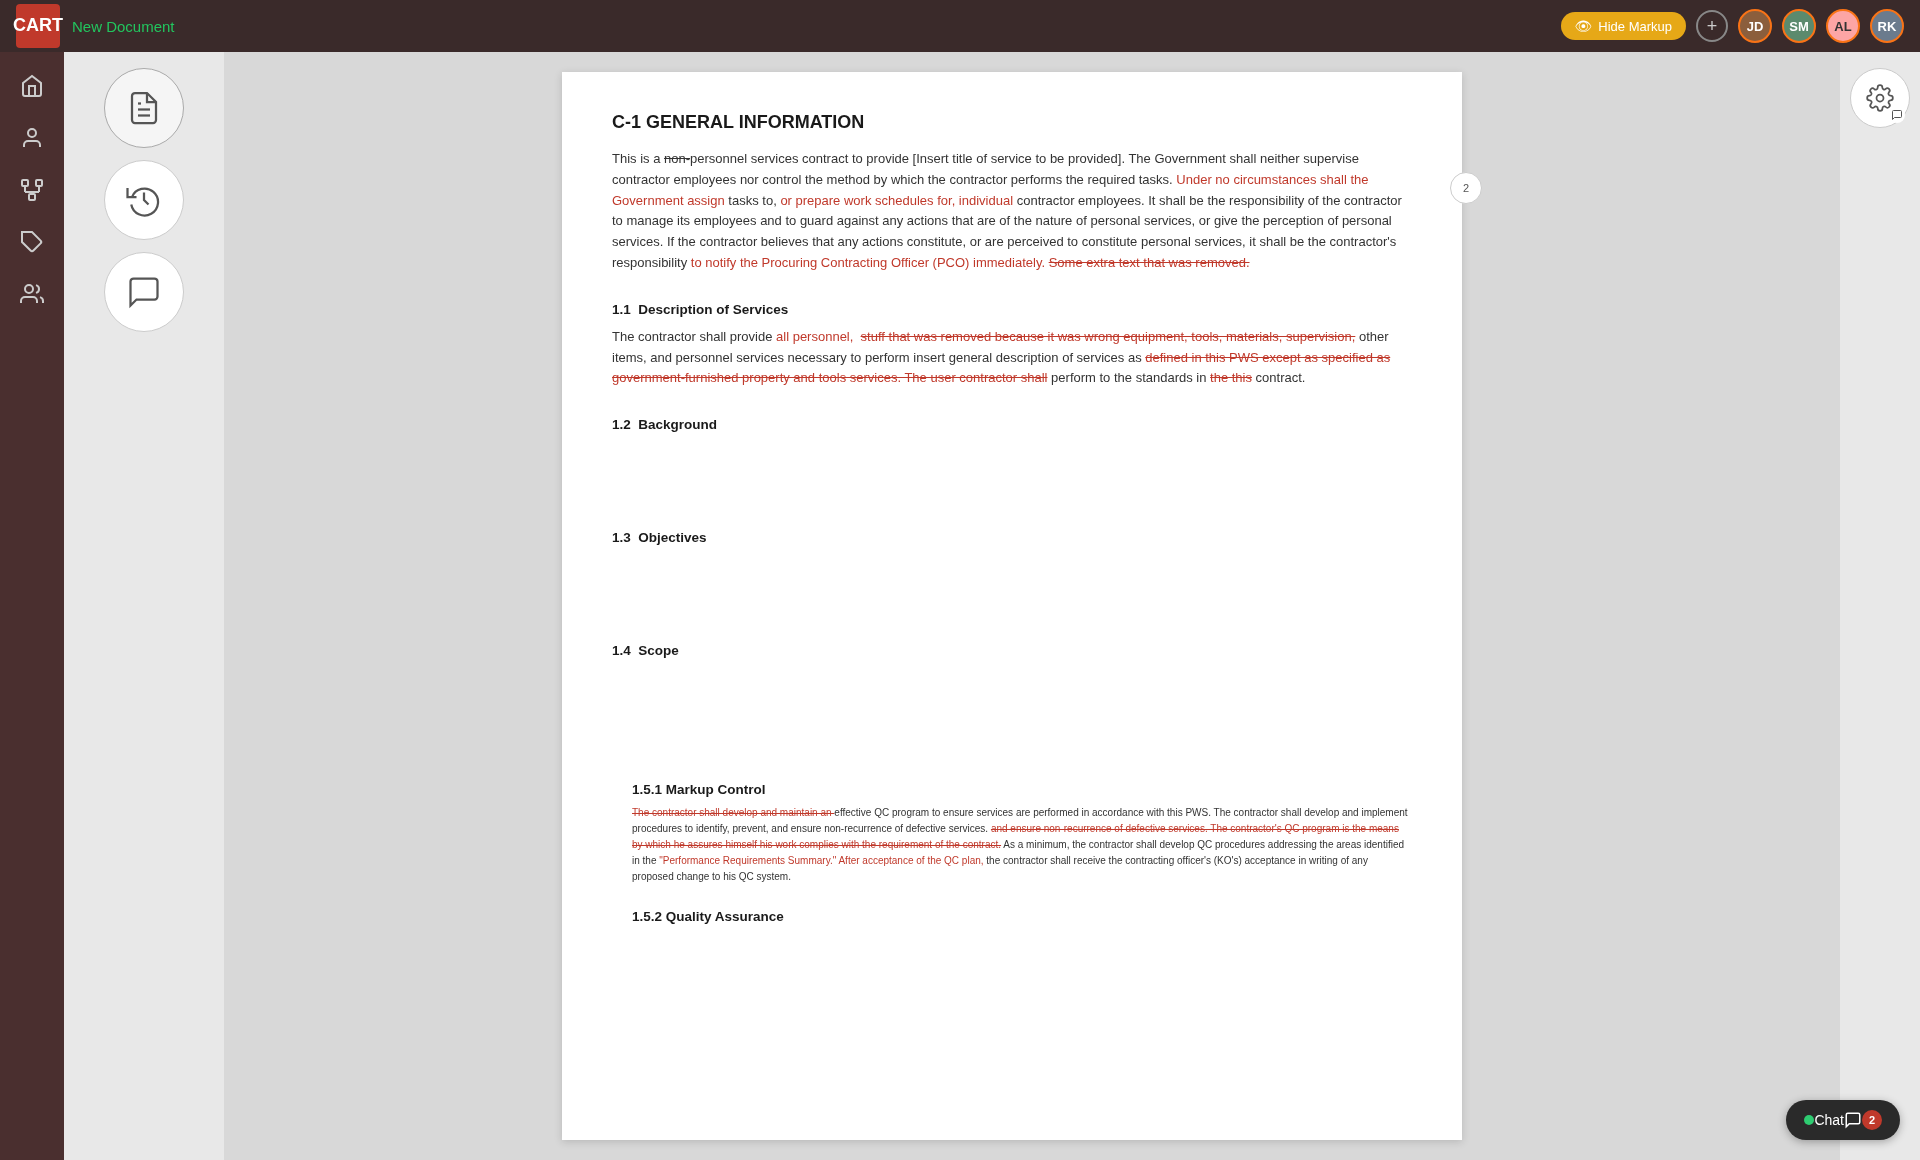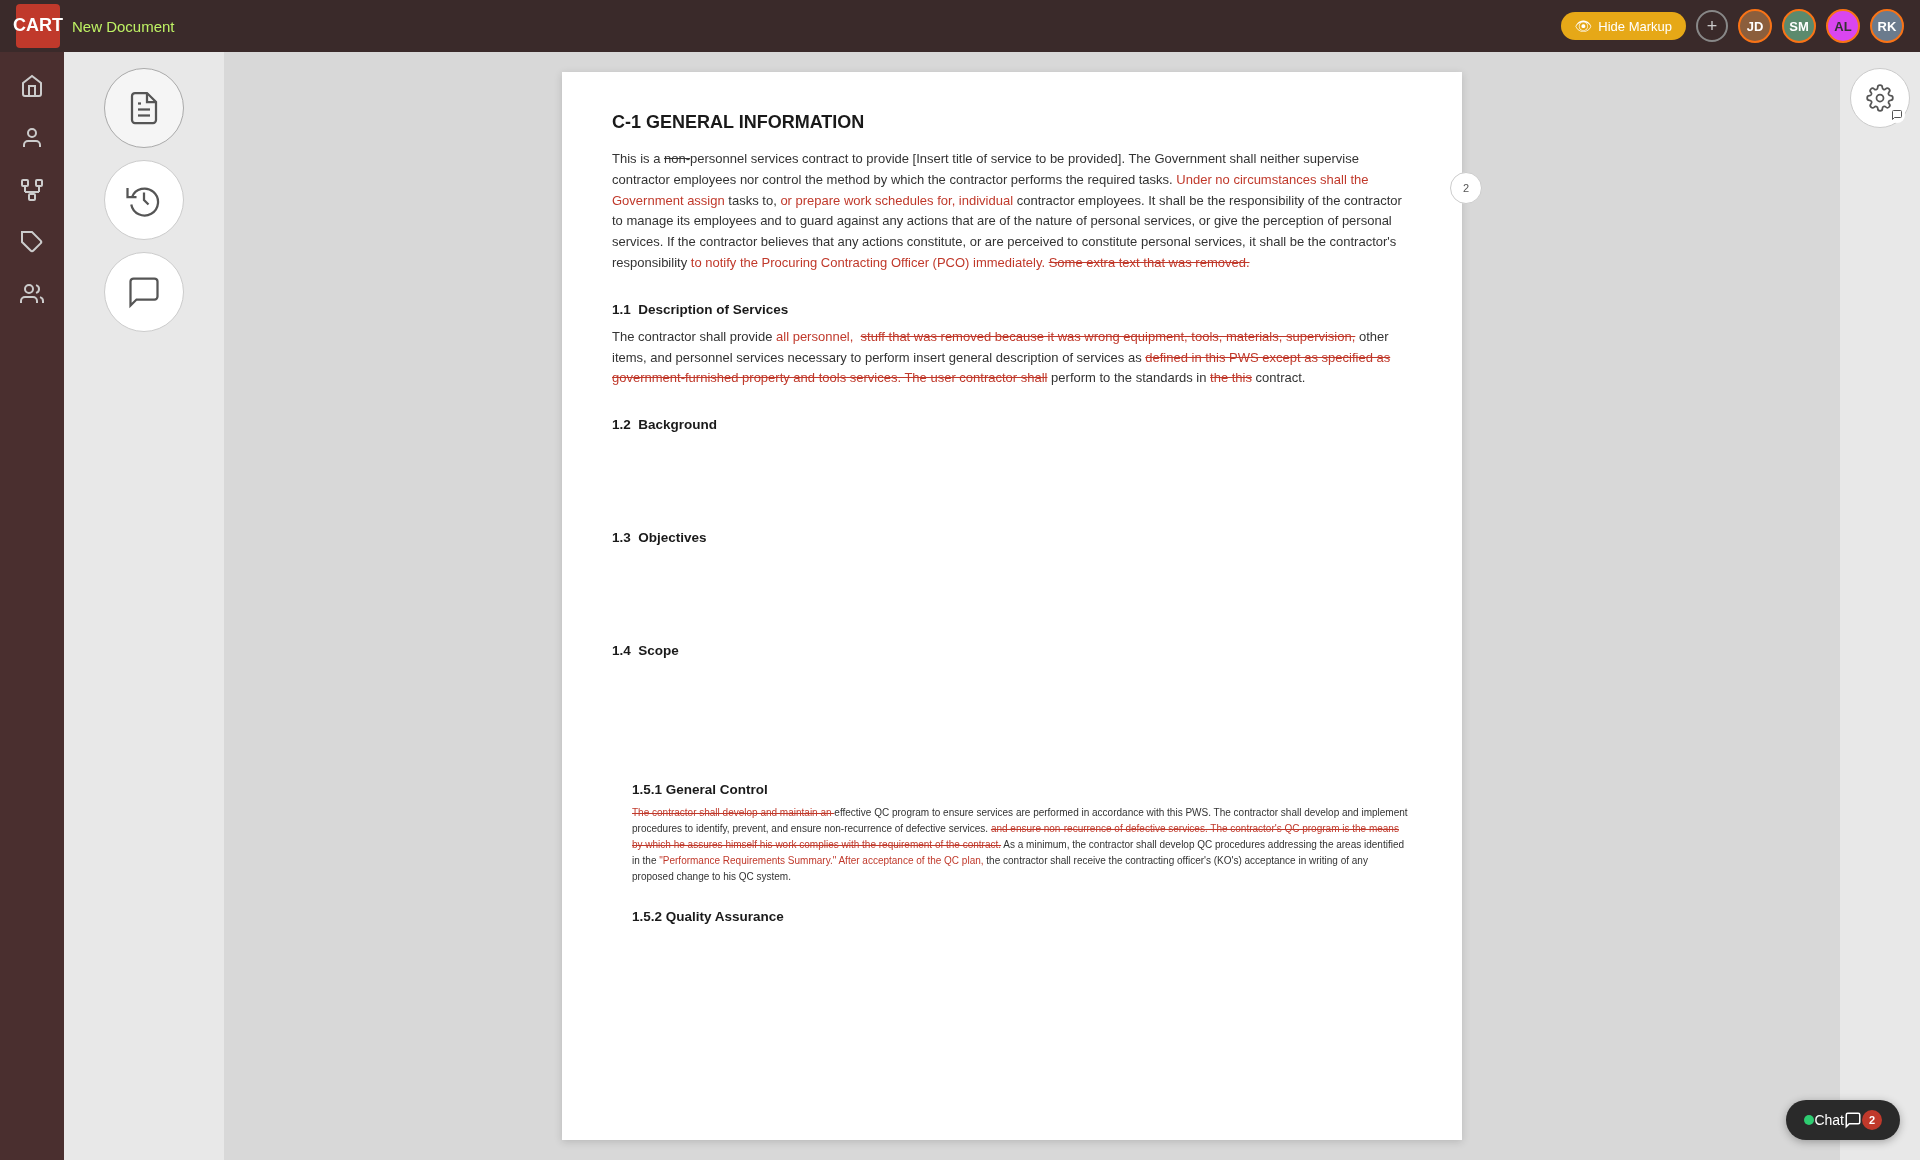--- a/index.html
+++ b/index.html
@@ -24,21 +24,21 @@
       height: 44px;
       display: flex;
       align-items: center;
       justify-content: center;
       border-radius: 4px;
       line-height: 1.1;
       text-align: center;
       flex-shrink: 0;
     }
     .doc-title {
-      color: #bef264;
+      color: #22c55e;
       font-size: 15px;
       font-weight: 400;
       flex: 1;
     }
     .topbar-right {
       display: flex;
       align-items: center;
       gap: 10px;
     }
     .hide-markup-btn {
@@ -75,21 +75,21 @@
       overflow: hidden;
       display: flex;
       align-items: center;
       justify-content: center;
       font-size: 13px;
       font-weight: bold;
       cursor: pointer;
     }
     .avatar-1 { background: #8B5E3C; color: white; }
     .avatar-2 { background: #5B8A6D; color: white; }
-    .avatar-3 { background: #d946ef; color: #333; }
+    .avatar-3 { background: #fca5a5; color: #333; }
     .avatar-4 { background: #6B7B8D; color: white; }
 
     
     .main-layout {
       display: flex;
       flex: 1;
       overflow: hidden;
     }
 
     
@@ -394,21 +394,21 @@
       <div style="height: 60px;"></div>
 
       <div class="section-heading">1.3&nbsp;&nbsp;Objectives</div>
       <div style="height: 60px;"></div>
 
       <div class="section-heading">1.4&nbsp;&nbsp;Scope</div>
       <div style="height: 60px;"></div>
 
       <div style="height: 30px;"></div>
 
-      <div class="section-heading-sub">1.5.1 General Control</div>
+      <div class="section-heading-sub">1.5.1 Markup Control</div>
       <p class="section-body-indented">
         <span class="text-strikethrough-red">The contractor shall develop and maintain an </span>effective QC program to ensure services are performed in accordance with this PWS. The contractor shall develop and implement procedures to identify, prevent, and ensure non-recurrence of defective services. <span class="text-strikethrough-red">and ensure non-recurrence of defective services. The contractor's QC program is the means by which he assures himself his work complies with the requirement of the contract.</span> As a minimum, the contractor shall develop QC procedures addressing the areas identified in the <span class="text-red">"Performance Requirements Summary." After acceptance of the QC plan,</span> the contractor shall receive the contracting officer's (KO's) acceptance in writing of any proposed change to his QC system.
       </p>
 
       <div class="section-heading-sub">1.5.2 Quality Assurance</div>
 
     </div>
   </div>
 
   <div class="right-panel">

